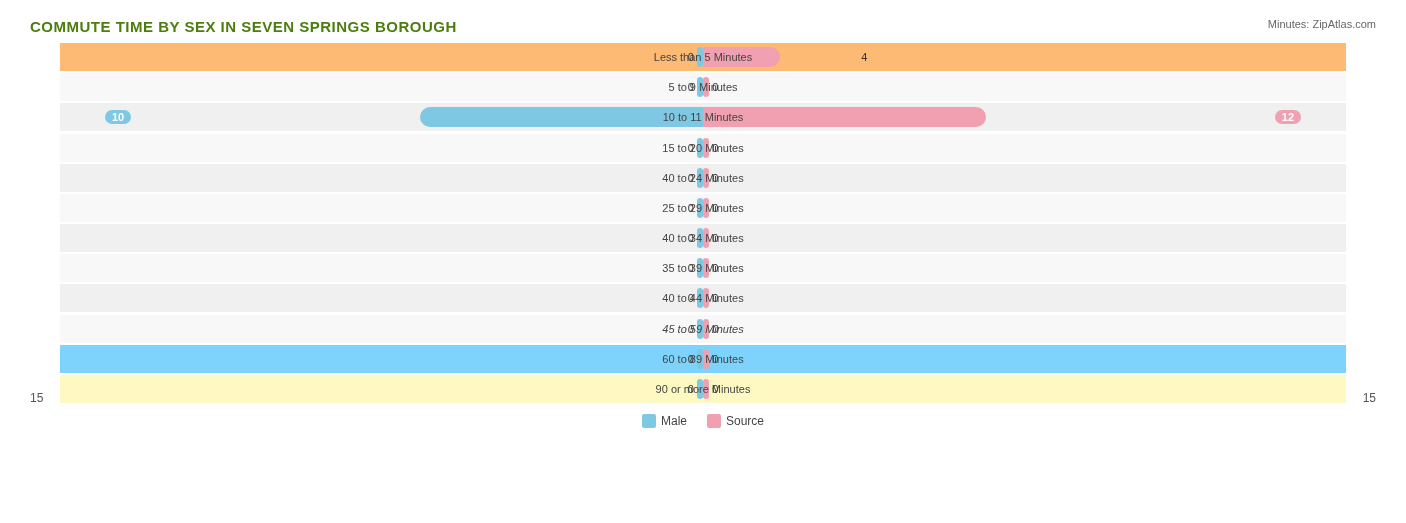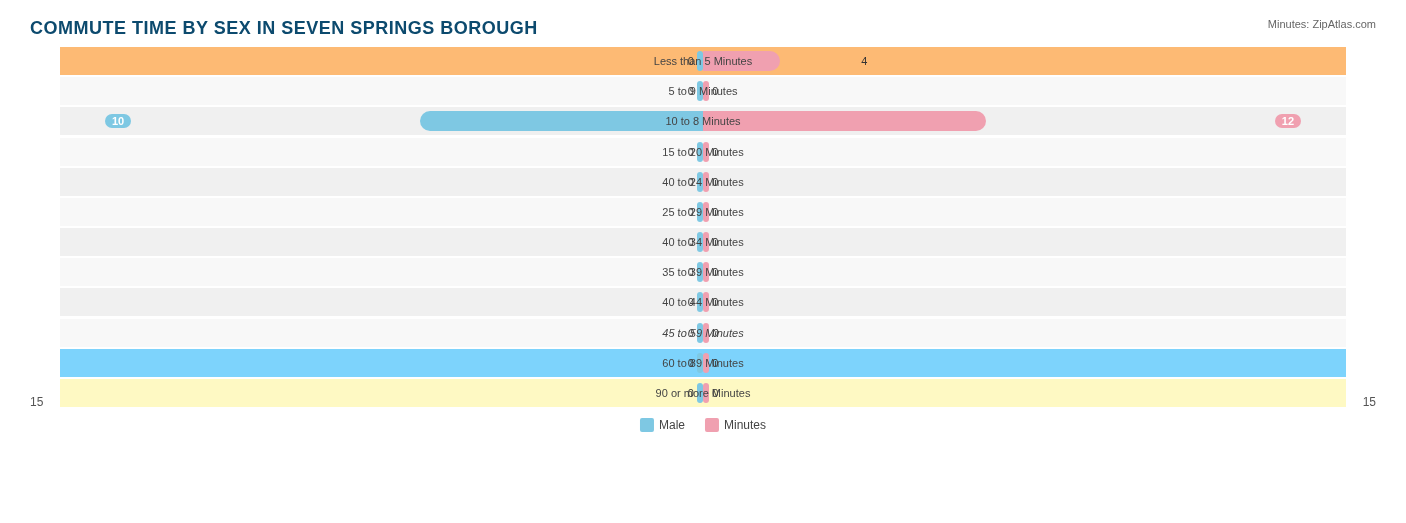--- a/index.html
+++ b/index.html
@@ -14,23 +14,23 @@
 
     .chart-container {
       width: 1406px;
       height: 523px;
       background: #fff;
       padding: 18px 30px 50px 30px;
       position: relative;
     }
 
     .chart-title {
-      font-size: 18px;
+      font-size: 15px;
       font-weight: bold;
-      color: #0c4a6e;
+      color: #4d7c0f;
       text-transform: uppercase;
       letter-spacing: 0.5px;
       margin-bottom: 8px;
     }
 
     .source-text {
       position: absolute;
       top: 18px;
       right: 30px;
       font-size: 11px;
@@ -157,21 +157,21 @@
           <div style="position: absolute; right: calc(50.4% + 4px); font-size: 11px; color: rgb(51, 51, 51); white-space: nowrap;">0</div>
           <div style="position: absolute; left: calc(50.4% + 4px); font-size: 11px; color: rgb(51, 51, 51); white-space: nowrap;">0</div>
         </div>
         <div class="bar-row" style="background: rgb(240, 240, 240);">
           <div style="position: absolute; inset: 4px 50% 4px 0px; display: flex; align-items: center; justify-content: flex-end;">
             <div style="background: rgb(126, 200, 227); height: 100%; border-radius: 10px 0px 0px 10px; width: 44%;"></div>
           </div>
           <div style="position: absolute; inset: 4px 0px 4px 50%; display: flex; align-items: center; justify-content: flex-start;">
             <div style="background: rgb(240, 160, 176); height: 100%; border-radius: 0px 10px 10px 0px; width: 44%;"></div>
           </div>
-          <div class="row-label">10 to 8 Minutes</div>
+          <div class="row-label">10 to 11 Minutes</div>
           <div style="position: absolute; right: calc(94% + 6px); font-size: 11px; font-weight: bold; color: rgb(255, 255, 255); background: rgb(126, 200, 227); border-radius: 10px; padding: 1px 7px; white-space: nowrap;">10</div>
           <div style="position: absolute; left: calc(94% + 6px); font-size: 11px; font-weight: bold; color: rgb(255, 255, 255); background: rgb(240, 160, 176); border-radius: 10px; padding: 1px 7px; white-space: nowrap;">12</div>
         </div>
         <div class="bar-row" style="background: rgb(248, 248, 248);">
           <div style="position: absolute; inset: 4px 50% 4px 0px; display: flex; align-items: center; justify-content: flex-end;">
             <div style="background: rgb(126, 200, 227); height: 100%; border-radius: 10px; width: 6px;"></div>
           </div>
           <div style="position: absolute; inset: 4px 0px 4px 50%; display: flex; align-items: center; justify-content: flex-start;">
             <div style="background: rgb(240, 160, 176); height: 100%; border-radius: 10px; width: 6px;"></div>
           </div>
@@ -272,17 +272,17 @@
     <div class="axis-left">15</div>
     <div class="axis-right">15</div>
 
     <div class="legend">
       <div class="legend-item">
         <div class="legend-box legend-male"></div>
         <span>Male</span>
       </div>
       <div class="legend-item">
         <div class="legend-box legend-female"></div>
-        <span>Minutes</span>
+        <span>Source</span>
       </div>
     </div>
   </div>
 </div>
 
 </body></html>

